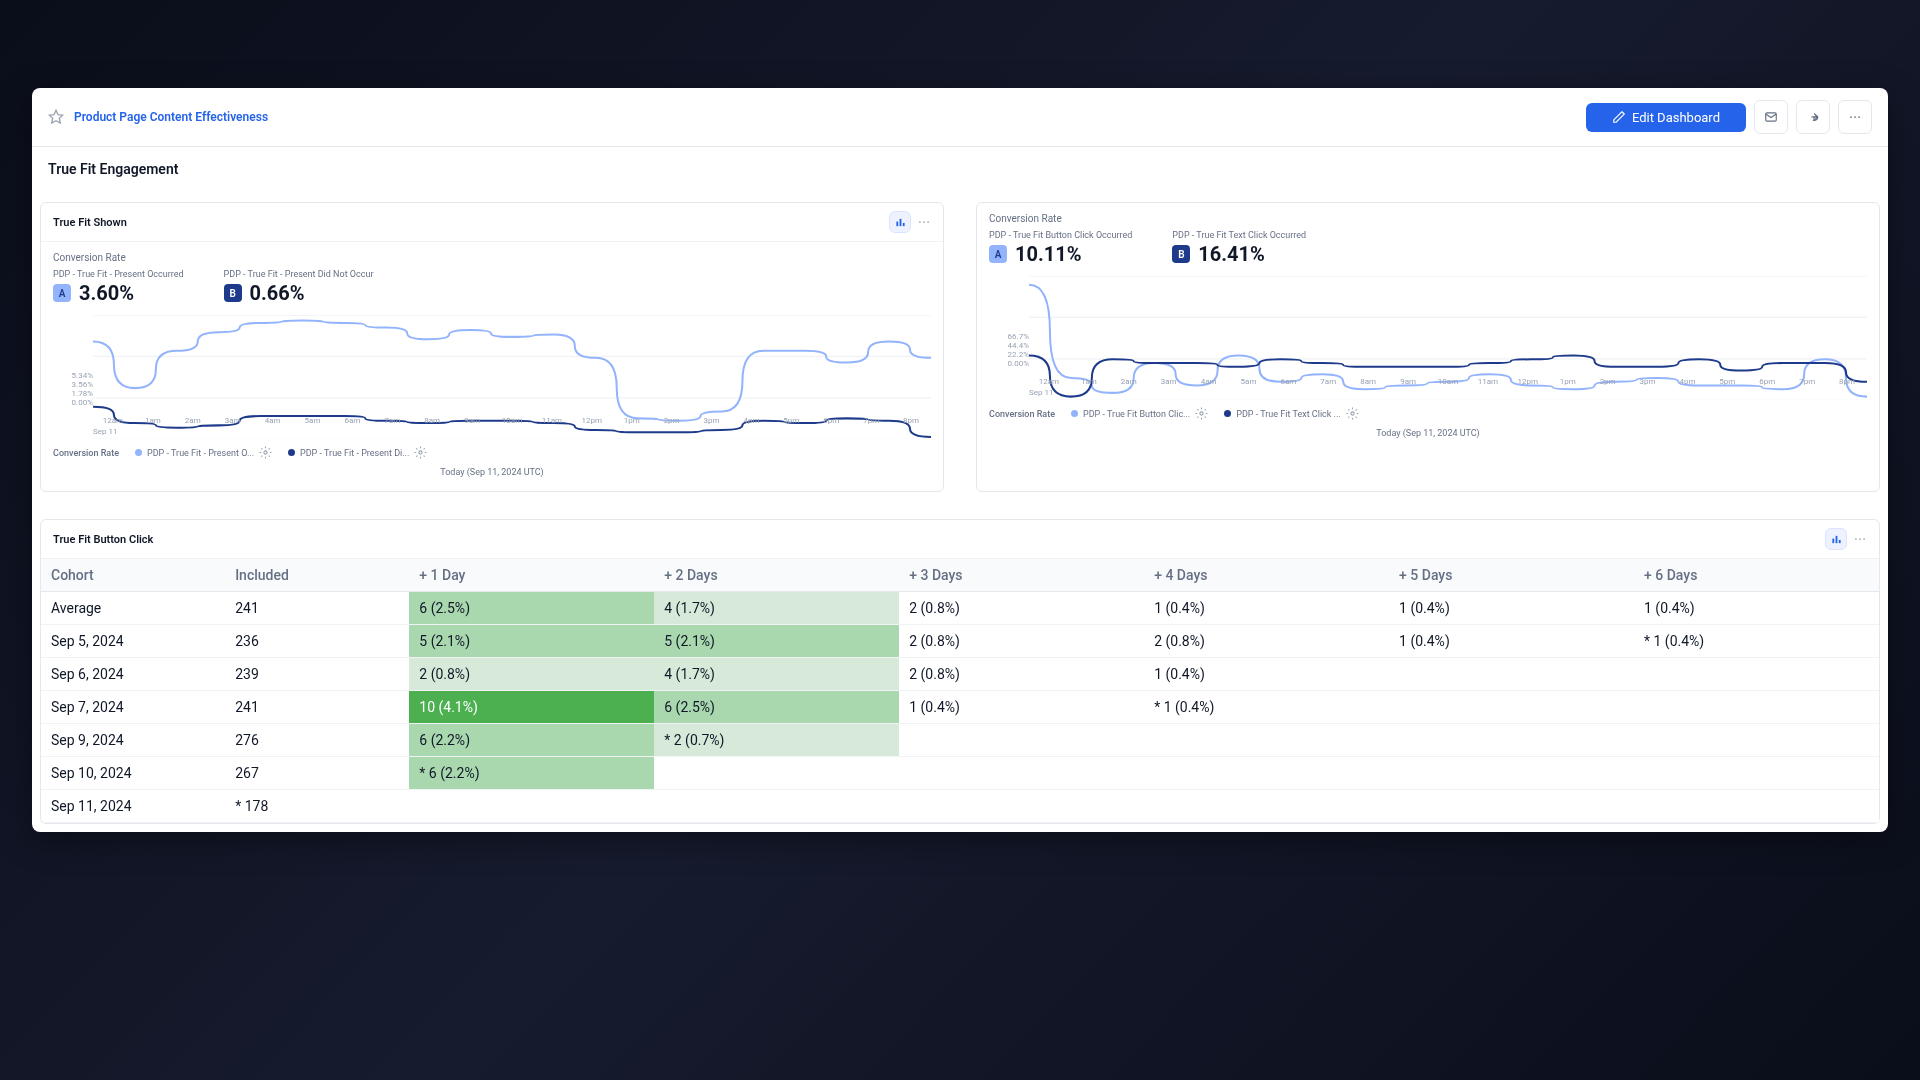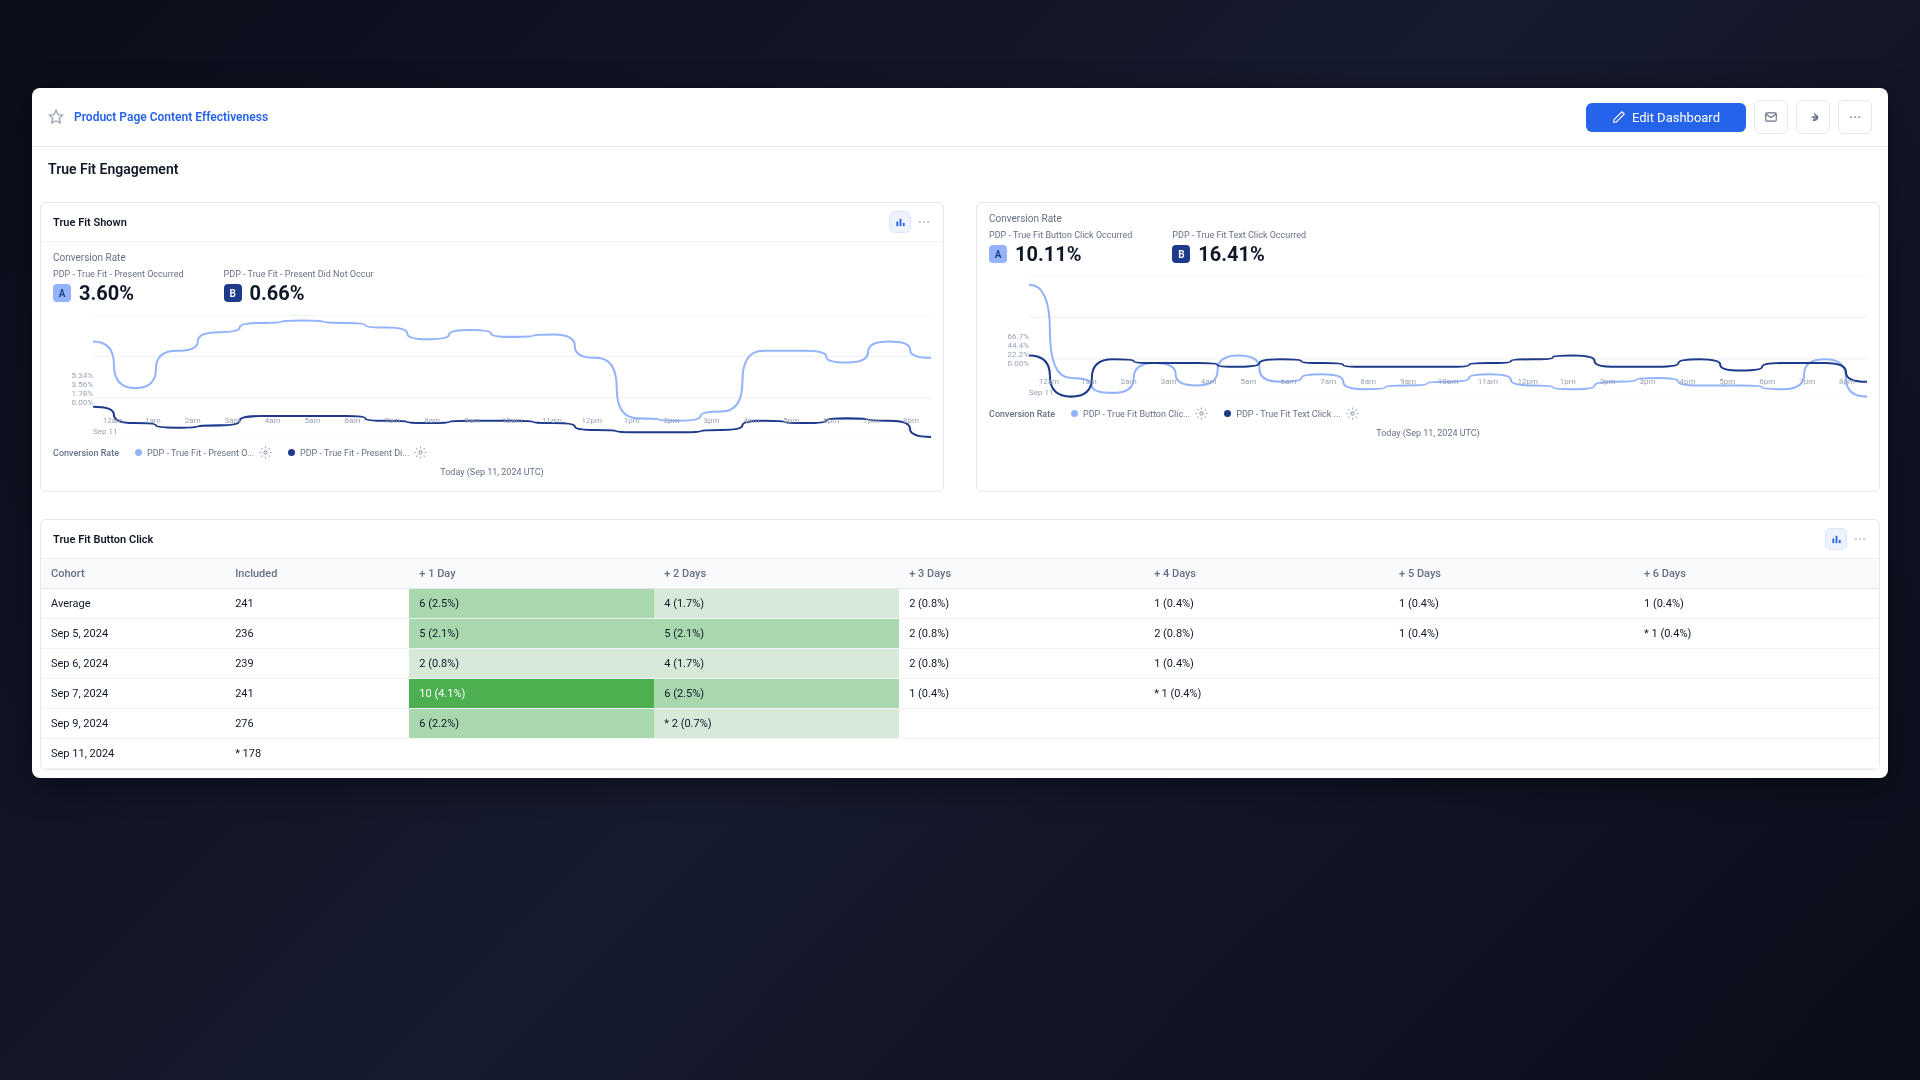--- a/index.html
+++ b/index.html
@@ -35,21 +35,21 @@
 .chart-svg{position:absolute;left:40px;right:0;top:0;bottom:18px}
 .date-sub{font-size:8px;color:#98a2b3;margin-left:40px;margin-top:2px}
 .legend{display:flex;align-items:center;gap:16px;margin-top:10px;font-size:9px;color:#667085}
 .legend-lbl{font-weight:500}
 .legend-item{display:flex;align-items:center;gap:5px}
 .dot{width:7px;height:7px;border-radius:50%}
 .dot-a{background:#93b4fc}
 .dot-b{background:#1e3a8a}
 .caption{text-align:center;font-size:9px;color:#667085;margin:8px 0 4px}
 .panel-wide{margin:16px 8px 8px;border:1px solid #e4e7ec;border-radius:6px}
-.table{width:100%;border-collapse:collapse;font-size:11px}
+.table{width:100%;border-collapse:collapse;font-size:14px}
 .table th{text-align:left;padding:8px 10px;background:#f9fafb;font-weight:500;color:#667085;border-bottom:1px solid #e4e7ec}
 .table td{padding:8px 10px;border-bottom:1px solid #f0f2f5;color:#101828}
 .c0{width:10%}.c1{width:10%}.cd{width:13.3%}
 .sm-ic{width:14px;height:14px}
 .cfg-ic{width:13px;height:13px;color:#98a2b3;cursor:pointer}
 </style>
 </head>
 <body>
 
 <div class="app">
@@ -352,20 +352,30 @@
             <td>Sep 9, 2024</td>
             <td>276</td>
             <td style="background:#a9d7ae;color:#101828">6 (2.2%)</td>
             <td style="background:#d7ead9;color:#101828">* 2 (0.7%)</td>
             <td style="background:#fff;color:#101828"></td>
             <td style="background:#fff;color:#101828"></td>
             <td style="background:#fff;color:#101828"></td>
             <td style="background:#fff;color:#101828"></td>
           </tr>
           <tr>
+            <td>Sep 10, 2024</td>
+            <td>267</td>
+            <td style="background:#a9d7ae;color:#101828">* 6 (2.2%)</td>
+            <td style="background:#fff;color:#101828"></td>
+            <td style="background:#fff;color:#101828"></td>
+            <td style="background:#fff;color:#101828"></td>
+            <td style="background:#fff;color:#101828"></td>
+            <td style="background:#fff;color:#101828"></td>
+          </tr>
+          <tr>
             <td>Sep 11, 2024</td>
             <td>* 178</td>
             <td style="background:#fff;color:#101828"></td>
             <td style="background:#fff;color:#101828"></td>
             <td style="background:#fff;color:#101828"></td>
             <td style="background:#fff;color:#101828"></td>
             <td style="background:#fff;color:#101828"></td>
             <td style="background:#fff;color:#101828"></td>
           </tr>
         </tbody>

